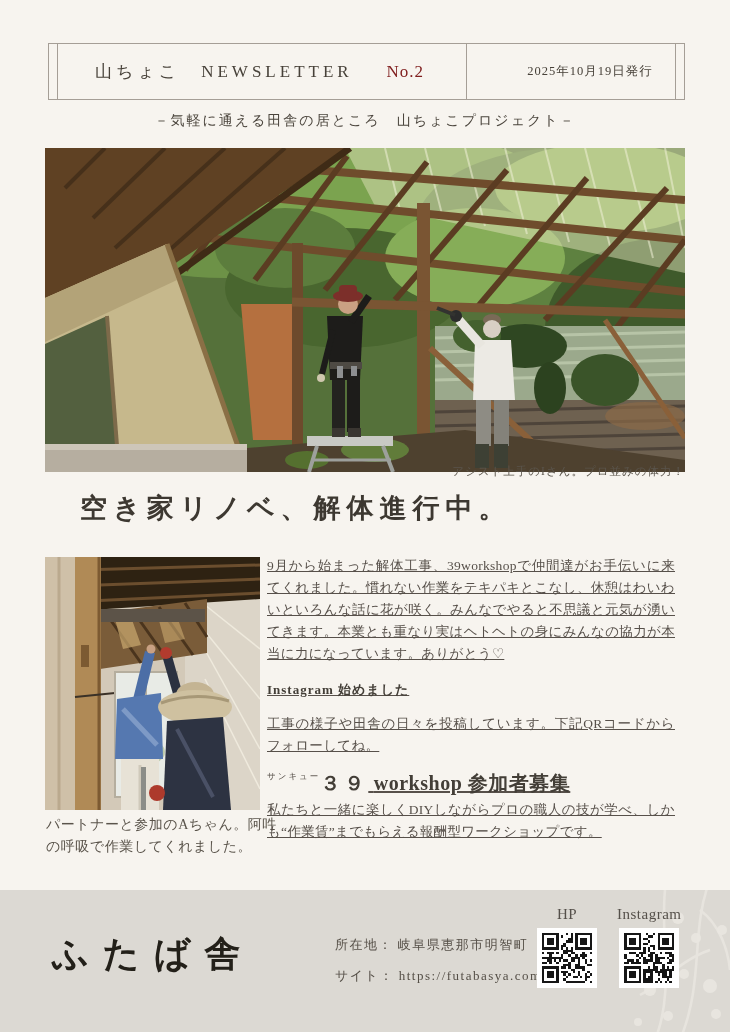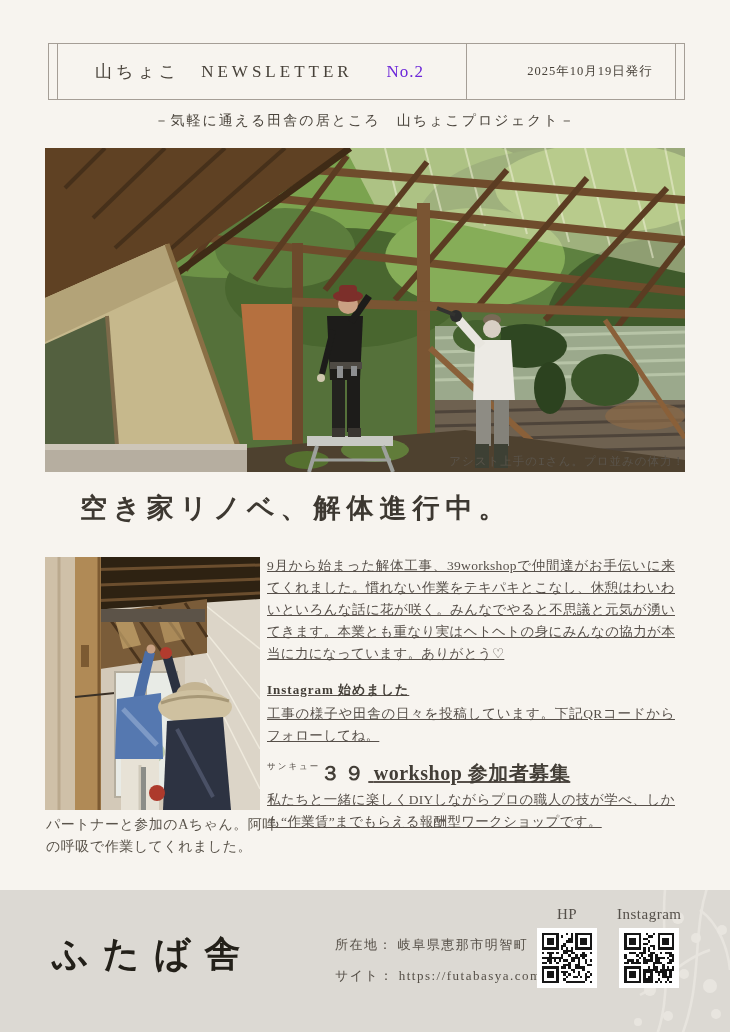--- a/index.html
+++ b/index.html
@@ -14,54 +14,54 @@
     border:1px solid #a59e96;box-sizing:border-box;display:flex;background:#f7f4ef;gap:29px;
   }
   .header-box .vline{position:absolute;top:0;bottom:0;width:1px;background:#a59e96;}
   .header-box .vline.left{left:8px;}
   .header-box .vline.right{right:8px;}
   .header-main{
     flex:1;display:flex;align-items:center;justify-content:space-between;
     padding:0 42px 0 46px;border-right:1px solid #a59e96;
   }
   .nl-title{font-size:17px;letter-spacing:4px;color:#474139;}
-  .nl-issue{font-size:17px;letter-spacing:1px;color:#6d28d9;}
+  .nl-issue{font-size:17px;letter-spacing:1px;color:#7f1d1d;}
   .header-date{width:188px;display:flex;align-items:center;justify-content:center;}
   .nl-date{font-size:12.5px;letter-spacing:1px;color:#474139;}
   .subtitle{
     position:absolute;top:112px;left:0;width:100%;text-align:center;
     font-size:14px;letter-spacing:2px;color:#4c463e;
   }
   
   .main-photo{position:absolute;left:45px;top:148px;width:640px;height:324px;}
   .main-photo svg,.side-photo svg{display:block;width:100%;height:100%;}
   .main-caption{
-    position:absolute;top:454px;right:45px;font-size:11.5px;
-    letter-spacing:1px;color:#5a544b;font-family:Liberation Mono, monospace;
+    position:absolute;top:464px;right:45px;font-size:11.5px;
+    letter-spacing:1px;color:#5a544b;
   }
   .headline{
     position:absolute;left:80px;top:490px;font-size:27px;font-weight:bold;
     letter-spacing:6px;color:#3d3831;
   }
   .side-photo{position:absolute;left:45px;top:557px;width:215px;height:253px;}
   .side-caption{
     position:absolute;left:46px;top:814px;width:238px;
     font-size:14px;line-height:1.55;letter-spacing:.5px;color:#5a544b;
   }
   
   .right-col{position:absolute;left:267px;top:555px;width:408px;text-decoration:underline;}
   .body-text{
     font-size:13.5px;line-height:1.63;text-align:justify;
     letter-spacing:.3px;color:#57504a;margin:0;
   }
   .insta-heading{
     margin:16px 0 0 0;font-size:13px;font-weight:bold;
     letter-spacing:1px;color:#433e37;
   }
-  .insta-body{margin-top:4px;}
+  .insta-body{margin-top:14px;}
   .ws-block{margin-top:15px;}
   .ws-heading{font-size:20px;font-weight:bold;color:#433e37;letter-spacing:.5px;line-height:1.1;}
   .ruby-wrap{display:inline-flex;flex-direction:row;vertical-align:bottom;}
   .ruby-top{font-size:8.5px;font-weight:normal;letter-spacing:2px;color:#57504a;line-height:1;margin-bottom:1px;}
   .ruby-base{letter-spacing:4px;}
   .ws-body{margin-top:5px;}
   
   .footer{position:absolute;left:0;top:890px;width:730px;height:142px;background:#dcd9d3;overflow:hidden;}
   .watermark{position:absolute;right:0;top:0;height:142px;width:320px;pointer-events:none;}
   .logo{

